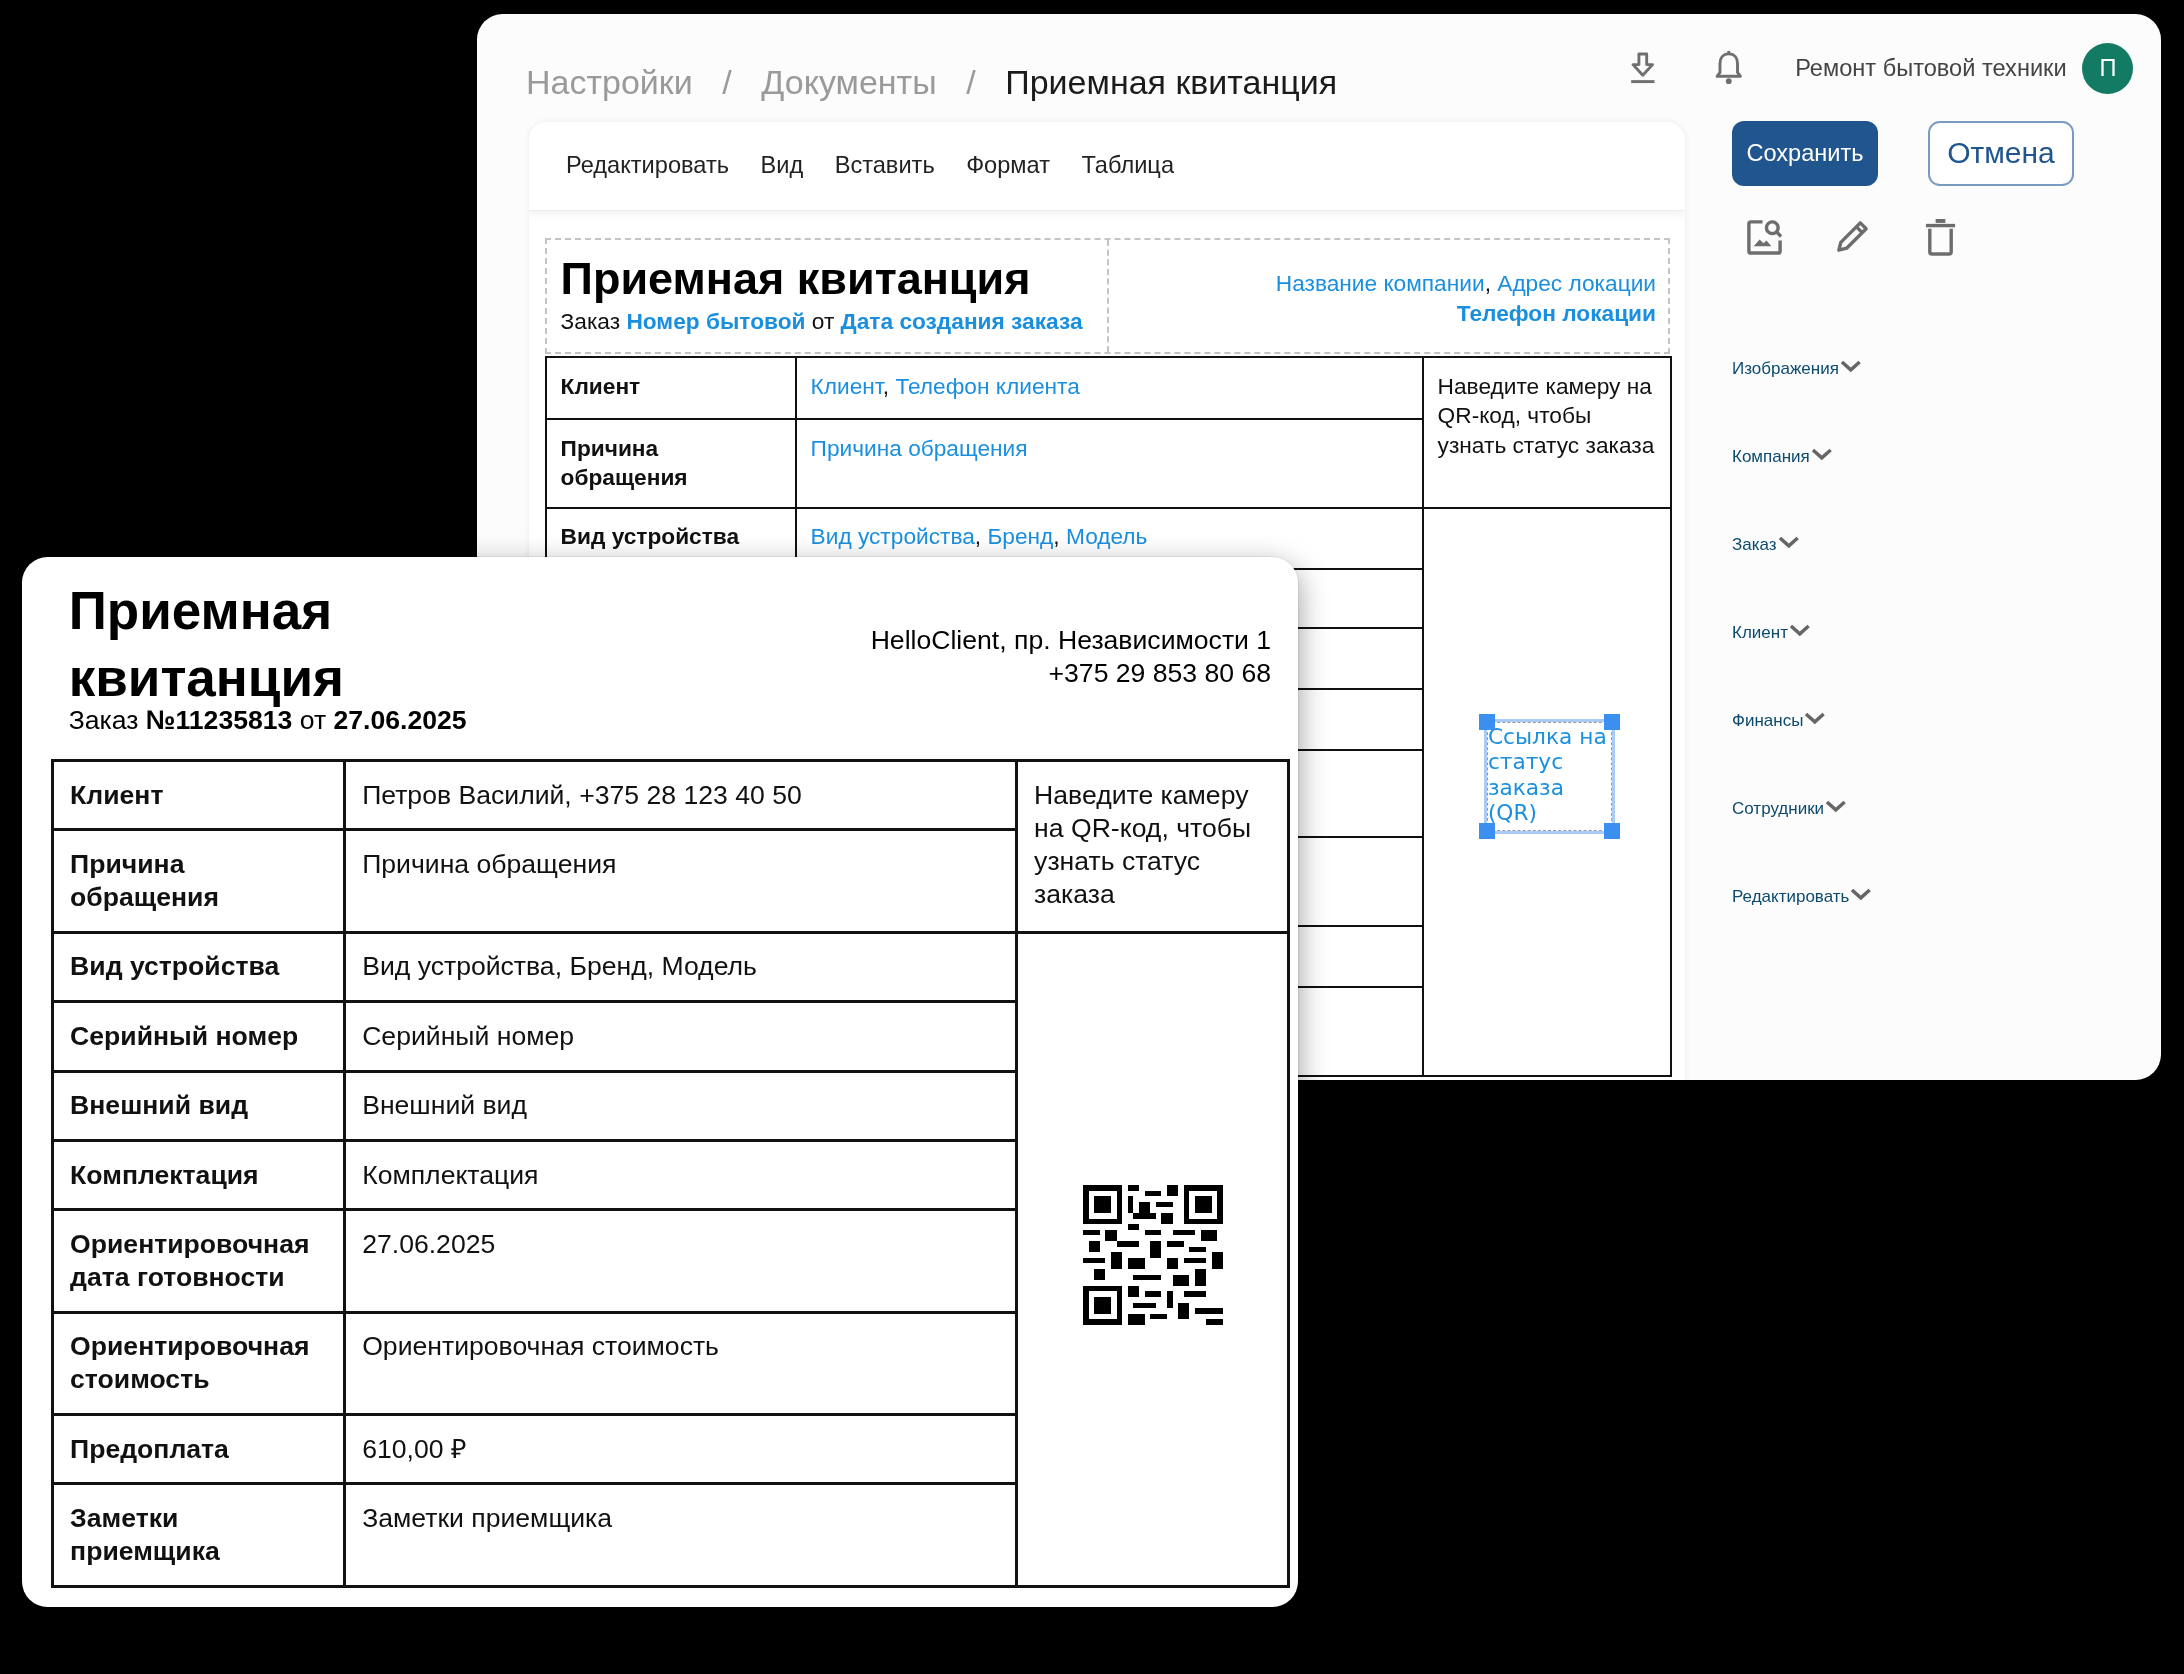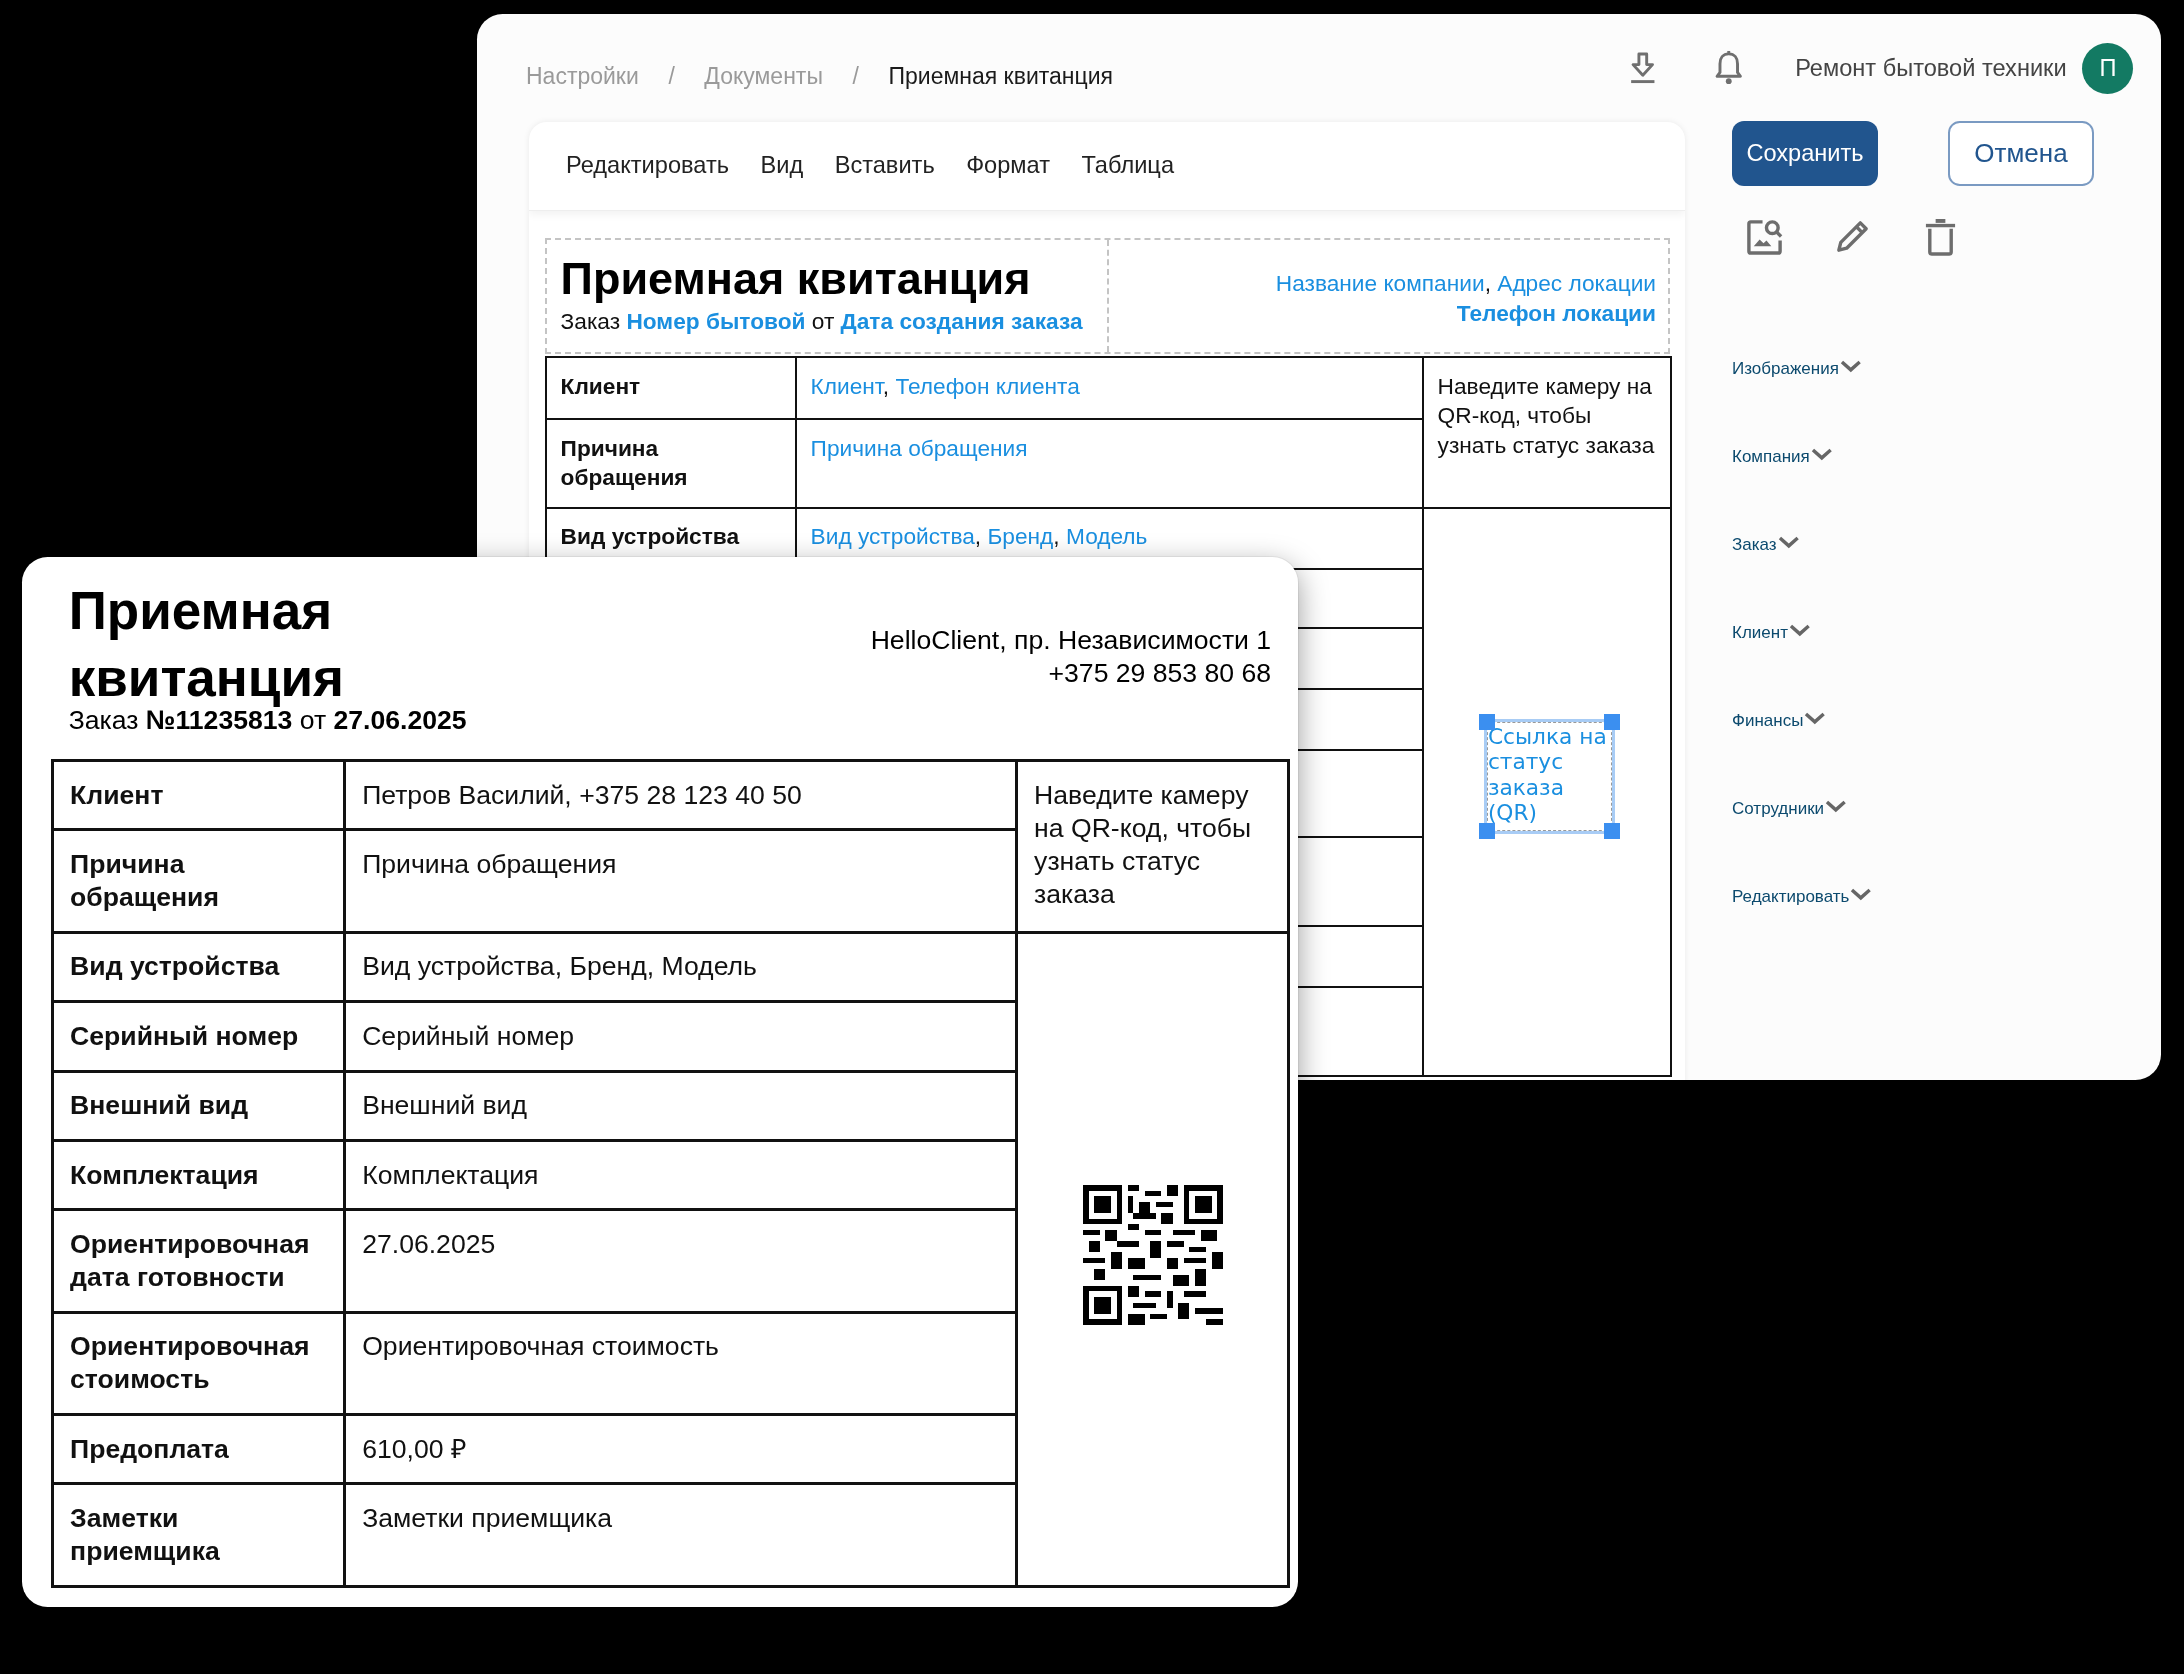--- a/index.html
+++ b/index.html
@@ -4,21 +4,21 @@
 <style>
   * { box-sizing: border-box; margin: 0; padding: 0; }
   html, body { width: 2185px; height: 1675px; background: #000; overflow: hidden; }
   body { position: relative; font-family: "Liberation Sans", sans-serif; color: #111; }
 
   
   .back-window {
     position: absolute; left: 477px; top: 13.8px; width: 1684px; height: 1066px;
     background: #fcfcfc; border-radius: 25.6px; overflow: hidden;
   }
-  .breadcrumb { position: absolute; left: 49px; top: 49px; font-size: 23px; display: flex; gap: 29.6px; align-items: center; text-align: right; }
+  .breadcrumb { position: absolute; left: 49px; top: 49px; font-size: 34px; display: flex; gap: 29.6px; align-items: center; text-align: right; }
   .breadcrumb .crumb-muted { color: #9a9a9a; }
   .breadcrumb .sep { color: #9a9a9a; }
   .breadcrumb .crumb-current { color: #1b1b1b; }
 
   .topbar-right { position: absolute; right: 27.6px; top: 27.6px; height: 55px; display: flex; align-items: center; }
   .topbar-right .icon-btn { width: 39px; height: 39px; display: flex; align-items: center; justify-content: center; margin-right: 47px; }
   .topbar-right .org-name { font-size: 23.6px; color: #444; margin-right: 15.8px; }
   .avatar { width: 51px; height: 51px; border-radius: 50%; background: #137a63; color: #fff; font-size: 23.6px; display: flex; align-items: center; justify-content: center; }
 
   .editor {
@@ -43,21 +43,21 @@
   .doc-table { position: absolute; left: 15.8px; top: 234px; width: 1125px; border-collapse: collapse; table-layout: fixed; font-size: 22.7px; }
   .doc-table td { border: 2px solid #111; vertical-align: top; padding: 13.8px 13.8px; line-height: 29.6px; }
   .doc-table td.label { font-weight: bold; color: #111; }
 
   .qr-placeholder {
     position: absolute; left: 1477px; top: 714px;
   }
 
   .sidebar { position: absolute; left: 1209px; top: 0; width: 476px; height: 100%; }
   .btn-save { position: absolute; left: 46px; top: 107px; width: 146px; height: 65px; border-radius: 12px; background: #21558e; color: #fff; font-size: 23.6px; border: none; }
-  .btn-cancel { position: absolute; left: 242px; top: 107px; width: 146px; height: 65px; border-radius: 11.8px; background: #fff; color: #21558e; font-size: 26px; border: 2px solid #7a9ac2; margin-left: 20px; }
+  .btn-cancel { position: absolute; left: 242px; top: 107px; width: 146px; height: 65px; border-radius: 11.8px; background: #fff; color: #21558e; font-size: 30px; border: 2px solid #7a9ac2; }
   .tool-icons { position: absolute; left: 59px; top: 202px; display: flex; gap: 49px; }
   .tool-icons .icon-btn { width: 39px; height: 41px; display: flex; align-items: center; justify-content: center; }
   .accordion { position: absolute; left: 46px; top: 311px; width: 394px; }
   .acc-item { height: 88px; display: flex; align-items: center; font-size: 17px; color: #0c4a6e; cursor: pointer; margin-top: -30.5px; padding-bottom: 0; }
   .acc-item:first-child { margin-top: 0; }
   .acc-list { display: flex; flex-direction: column; }
   .acc-list .acc-item { margin-top: 0; height: 88px; }
 
   
   .front-card {

